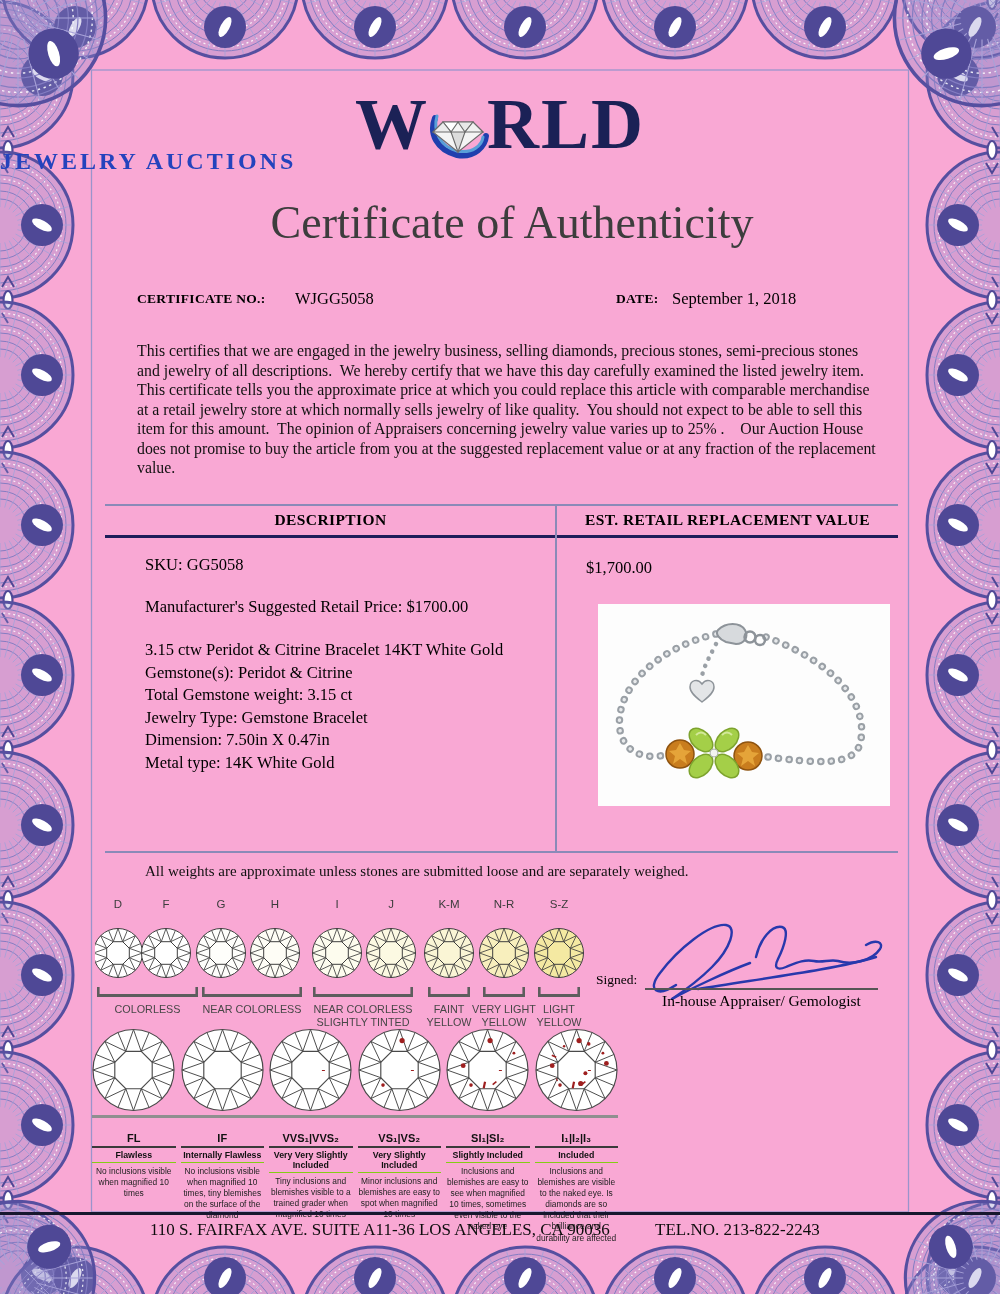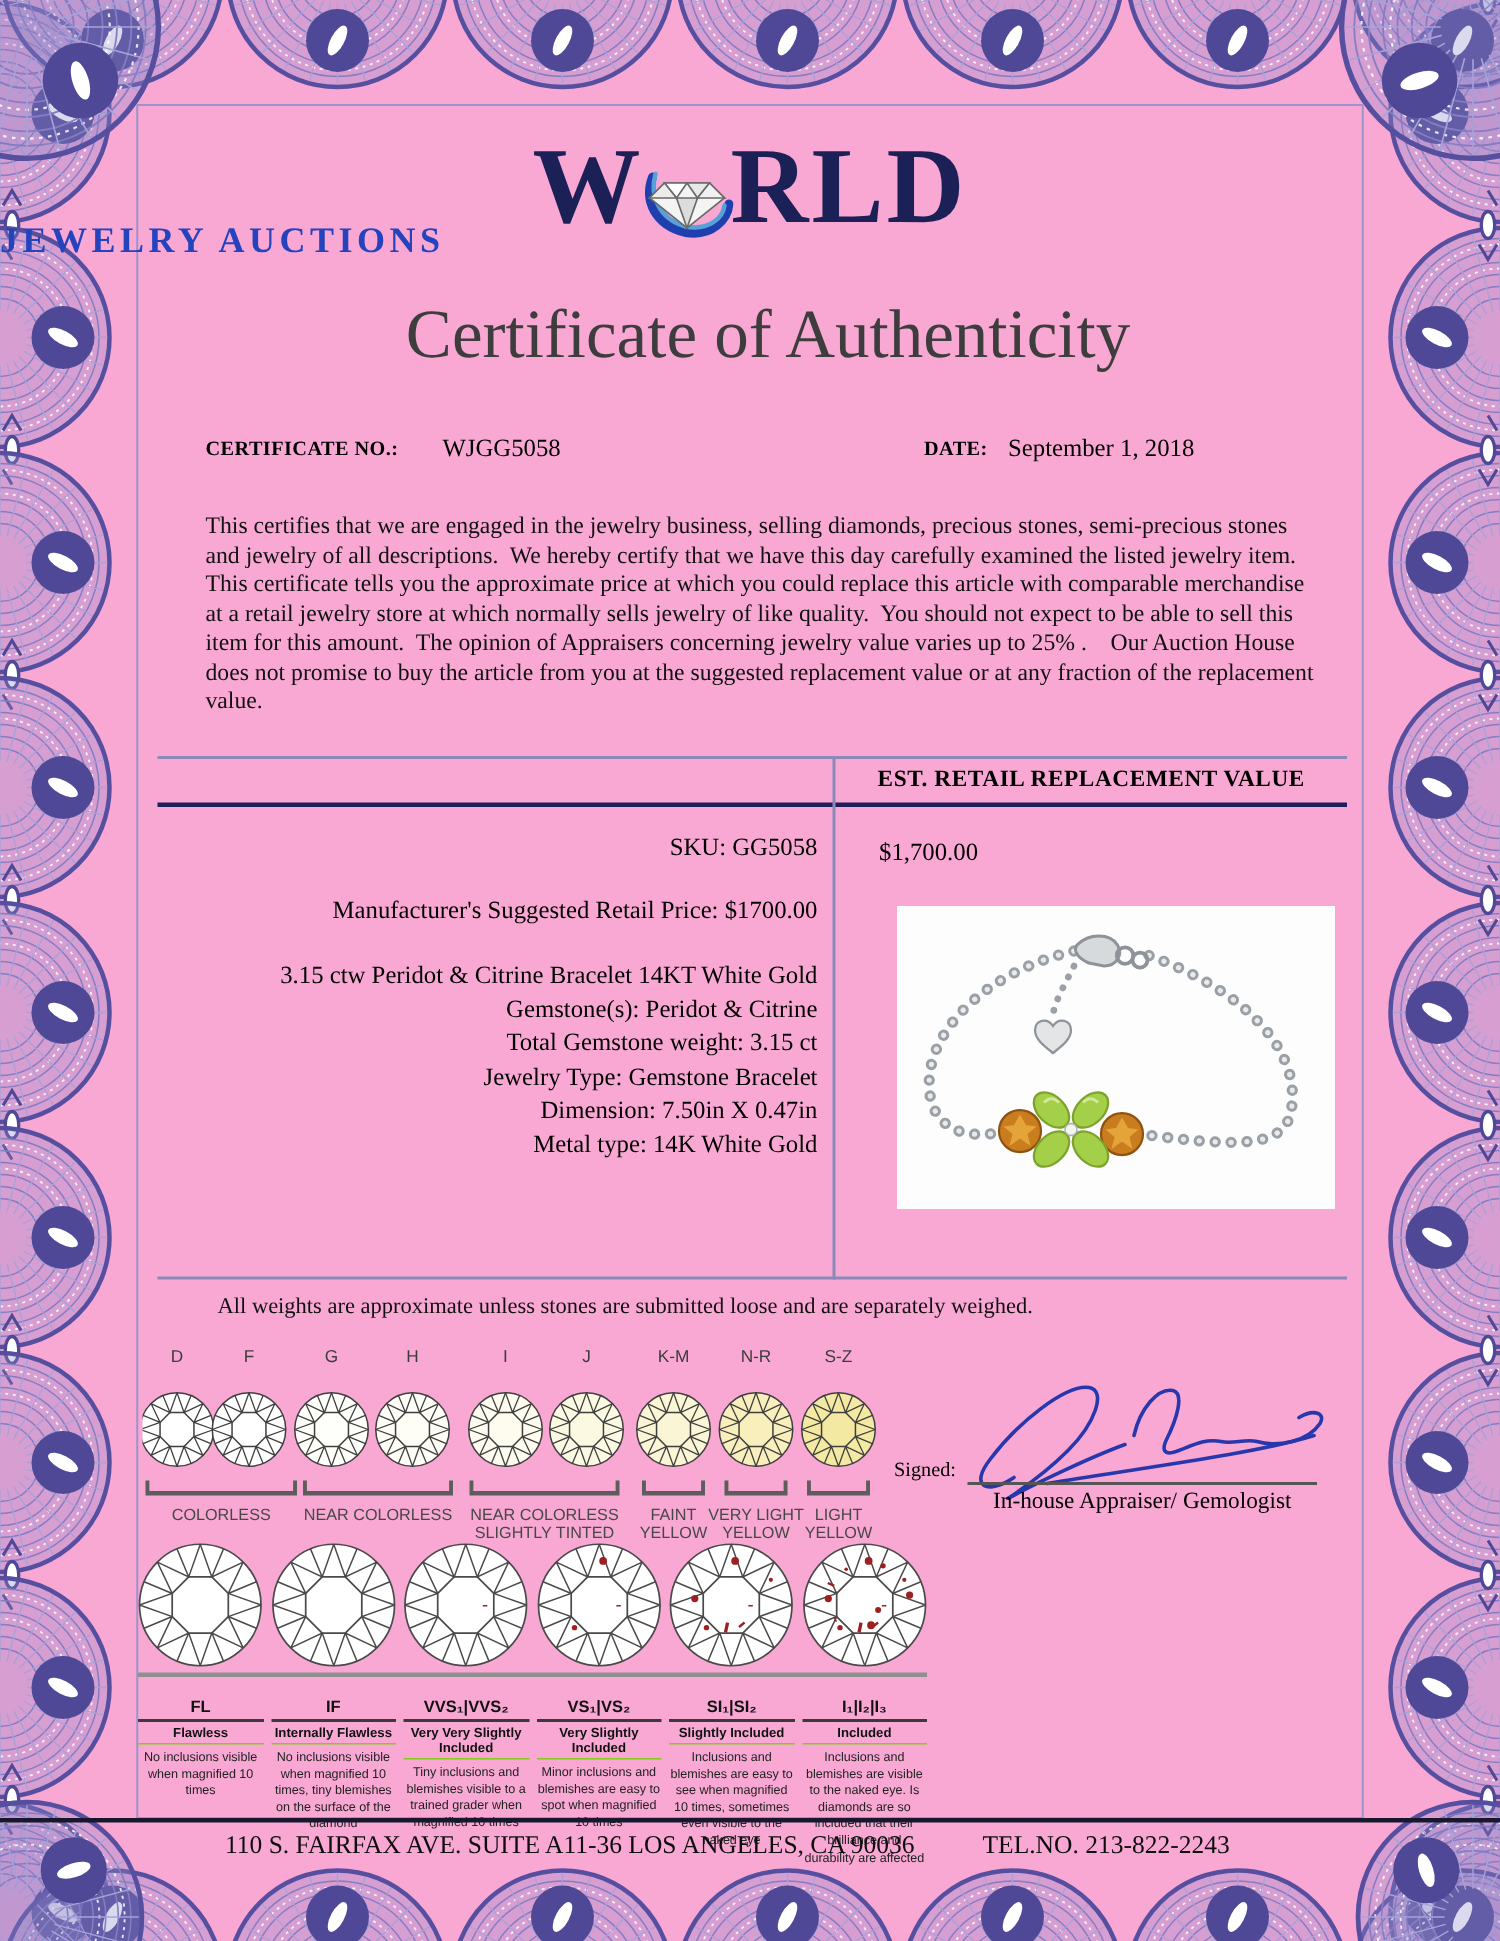--- a/index.html
+++ b/index.html
@@ -23,21 +23,21 @@
   .lbl{font-weight:bold;font-size:13.5px;letter-spacing:.3px;color:#000;}
   .val{font-size:16.5px;color:#000;}
   
   .paragraph{position:absolute;left:137px;top:341px;width:742px;font-size:15.8px;
              line-height:19.5px;white-space:pre-wrap;color:#111;}
   
   .hline{position:absolute;background:#8a8ab8;}
   .vline{position:absolute;background:#8a8ab8;}
   .hline-dark{position:absolute;background:#1e1e5a;}
   .th{position:absolute;font-weight:bold;font-size:15.5px;letter-spacing:.4px;text-align:center;color:#000;}
-  .desc-cell{position:absolute;left:145px;top:555px;width:400px;font-size:16.5px;color:#000;text-align:right;}
+  .desc-cell{position:absolute;left:145px;top:555px;width:400px;font-size:16.5px;color:#000;}
   .desc-cell .sku{margin-bottom:22px;}
   .desc-cell .msrp{margin-bottom:22px;}
   .desc-cell .dline{line-height:22.5px;}
   .value-cell{position:absolute;left:586px;top:558px;font-size:16.5px;color:#000;}
   
   .weights{position:absolute;left:145px;top:863px;font-size:15px;color:#111;}
   
   .sans{font-family:"Liberation Sans",sans-serif;}
   .clarity-wrap{position:absolute;left:92px;top:1026px;width:526px;}
   .clarity-row{display:flex;gap:5px;}
@@ -170,20 +170,21 @@
     <div class="abs lbl" style="left:616px;top:291px;">DATE:</div>
     <div class="abs val" style="left:672px;top:289px;">September 1, 2018</div>
 
     <div class="paragraph">This certifies that we are engaged in the jewelry business, selling diamonds, precious stones, semi-precious stones and jewelry of all descriptions.  We hereby certify that we have this day carefully examined the listed jewelry item.  This certificate tells you the approximate price at which you could replace this article with comparable merchandise at a retail jewelry store at which normally sells jewelry of like quality.  You should not expect to be able to sell this item for this amount.  The opinion of Appraisers concerning jewelry value varies up to 25% .    Our Auction House does not promise to buy the article from you at the suggested replacement value or at any fraction of the replacement value.</div>
 
     <div class="hline" style="left:105px;top:504px;width:793px;height:2px;"></div>
     <div class="hline-dark" style="left:105px;top:535px;width:793px;height:3px;"></div>
     <div class="vline" style="left:555px;top:504px;width:2px;height:349px;"></div>
     <div class="hline" style="left:105px;top:851px;width:793px;height:2px;"></div>
 
+    <div class="th" style="left:105px;top:511px;width:451px;">DESCRIPTION</div>
     <div class="th" style="left:557px;top:511px;width:341px;">EST. RETAIL REPLACEMENT VALUE</div>
 
     <div class="desc-cell">
       <div class="sku">SKU: GG5058</div>
       <div class="msrp">Manufacturer's Suggested Retail Price: $1700.00</div>
       <div id="detailLines">
           <div class="dline">3.15 ctw Peridot &amp; Citrine Bracelet 14KT White Gold</div>
           <div class="dline">Gemstone(s): Peridot &amp; Citrine</div>
           <div class="dline">Total Gemstone weight: 3.15 ct</div>
           <div class="dline">Jewelry Type: Gemstone Bracelet</div>

